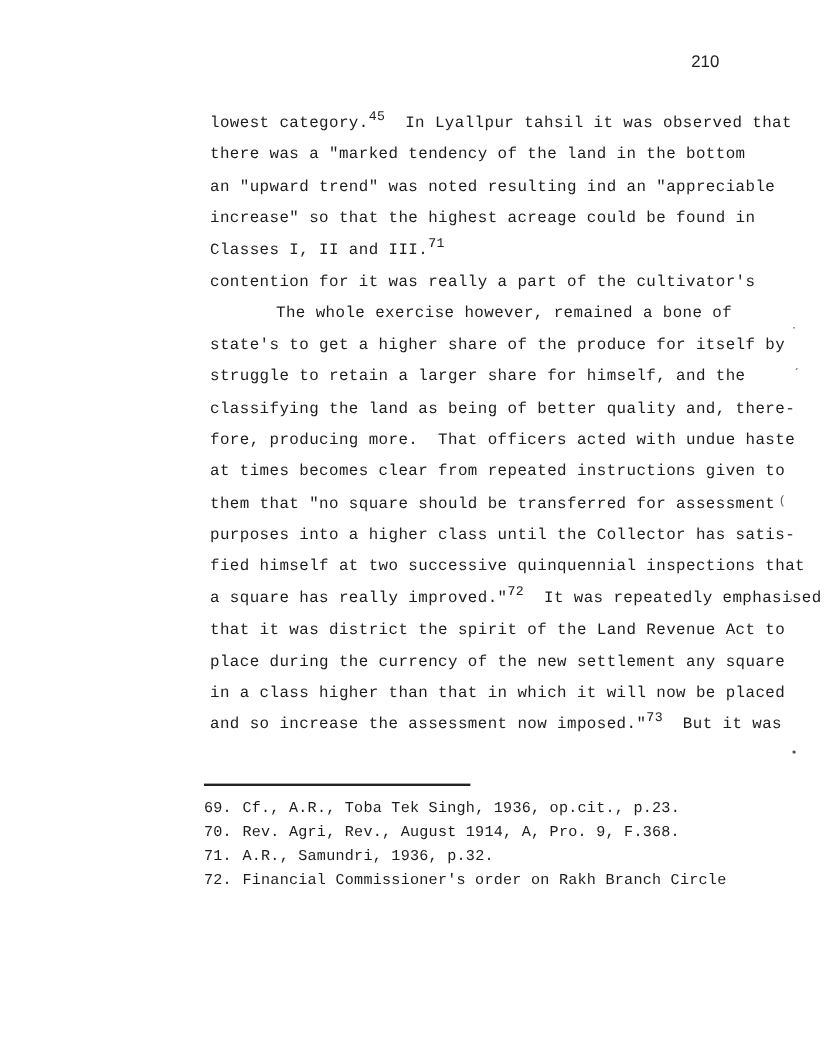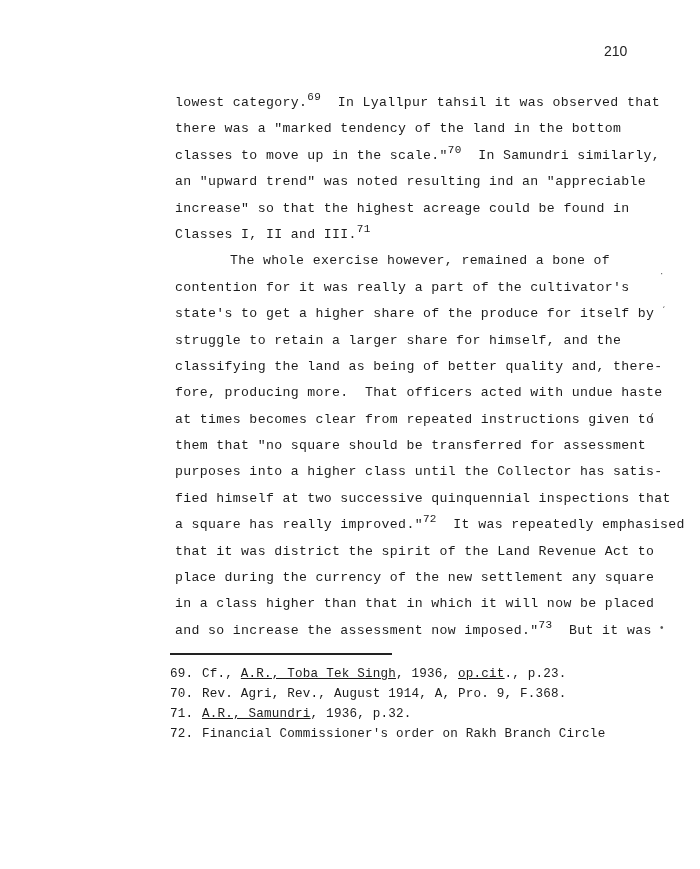--- a/index.html
+++ b/index.html
@@ -10,21 +10,21 @@
   body {
     width: 700px;
     height: 869px;
     position: relative;
     overflow: hidden;
     color: #1c1c1c;
     font-family: "Liberation Mono", "DejaVu Sans Mono", monospace;
   }
   .page-number {
     position: absolute;
-    left: 604px;
+    left: 576px;
     top: 43px;
     font-size: 14px;
     font-family: "Liberation Sans", "DejaVu Sans", sans-serif;
     color: #222;
   }
   .body-text {
     position: absolute;
     left: 175px;
     top: 90px;
     width: 525px;
@@ -67,44 +67,43 @@
   .fn.cont {
     line-height: 12px;
     height: 10px;
     overflow: hidden;
     padding-left: 32px;
   }
   .fn-num {
     display: inline-block;
     width: 32px;
   }
-  .u { text-decoration: underline; }
+  .u { }
   .mark {
     position: absolute;
     color: #555;
     font-size: 10px;
     font-family: "Liberation Sans", sans-serif;
   }
 </style>
 </head>
 <body>
 
 <div>
 
   <div class="page-number">210</div>
 
   <div class="body-text">
-    <div class="line"><span>lowest category.</span><sup>69</sup><span>  In Lyallpur tahsil it was observed that</span></div>
+    <div class="line"><span>lowest category.</span><sup>45</sup><span>  In Lyallpur tahsil it was observed that</span></div>
     <div class="line"><span>there was a "marked tendency of the land in the bottom</span></div>
-    <div class="line"><span>classes to move up in the scale."</span><sup>70</sup><span>  In Samundri similarly,</span></div>
     <div class="line"><span>an "upward trend" was noted resulting ind an "appreciable</span></div>
     <div class="line"><span>increase" so that the highest acreage could be found in</span></div>
     <div class="line"><span>Classes I, II and III.</span><sup>71</sup></div>
+    <div class="line"><span>contention for it was really a part of the cultivator's</span></div>
     <div class="line indent"><span>The whole exercise however, remained a bone of</span></div>
-    <div class="line"><span>contention for it was really a part of the cultivator's</span></div>
     <div class="line"><span>state's to get a higher share of the produce for itself by</span></div>
     <div class="line"><span>struggle to retain a larger share for himself, and the</span></div>
     <div class="line"><span>classifying the land as being of better quality and, there-</span></div>
     <div class="line"><span>fore, producing more.  That officers acted with undue haste</span></div>
     <div class="line"><span>at times becomes clear from repeated instructions given to</span></div>
     <div class="line"><span>them that "no square should be transferred for assessment</span></div>
     <div class="line"><span>purposes into a higher class until the Collector has satis-</span></div>
     <div class="line"><span>fied himself at two successive quinquennial inspections that</span></div>
     <div class="line"><span>a square has really improved."</span><sup>72</sup><span>  It was repeatedly emphasised</span></div>
     <div class="line"><span>that it was district the spirit of the Land Revenue Act to</span></div>

